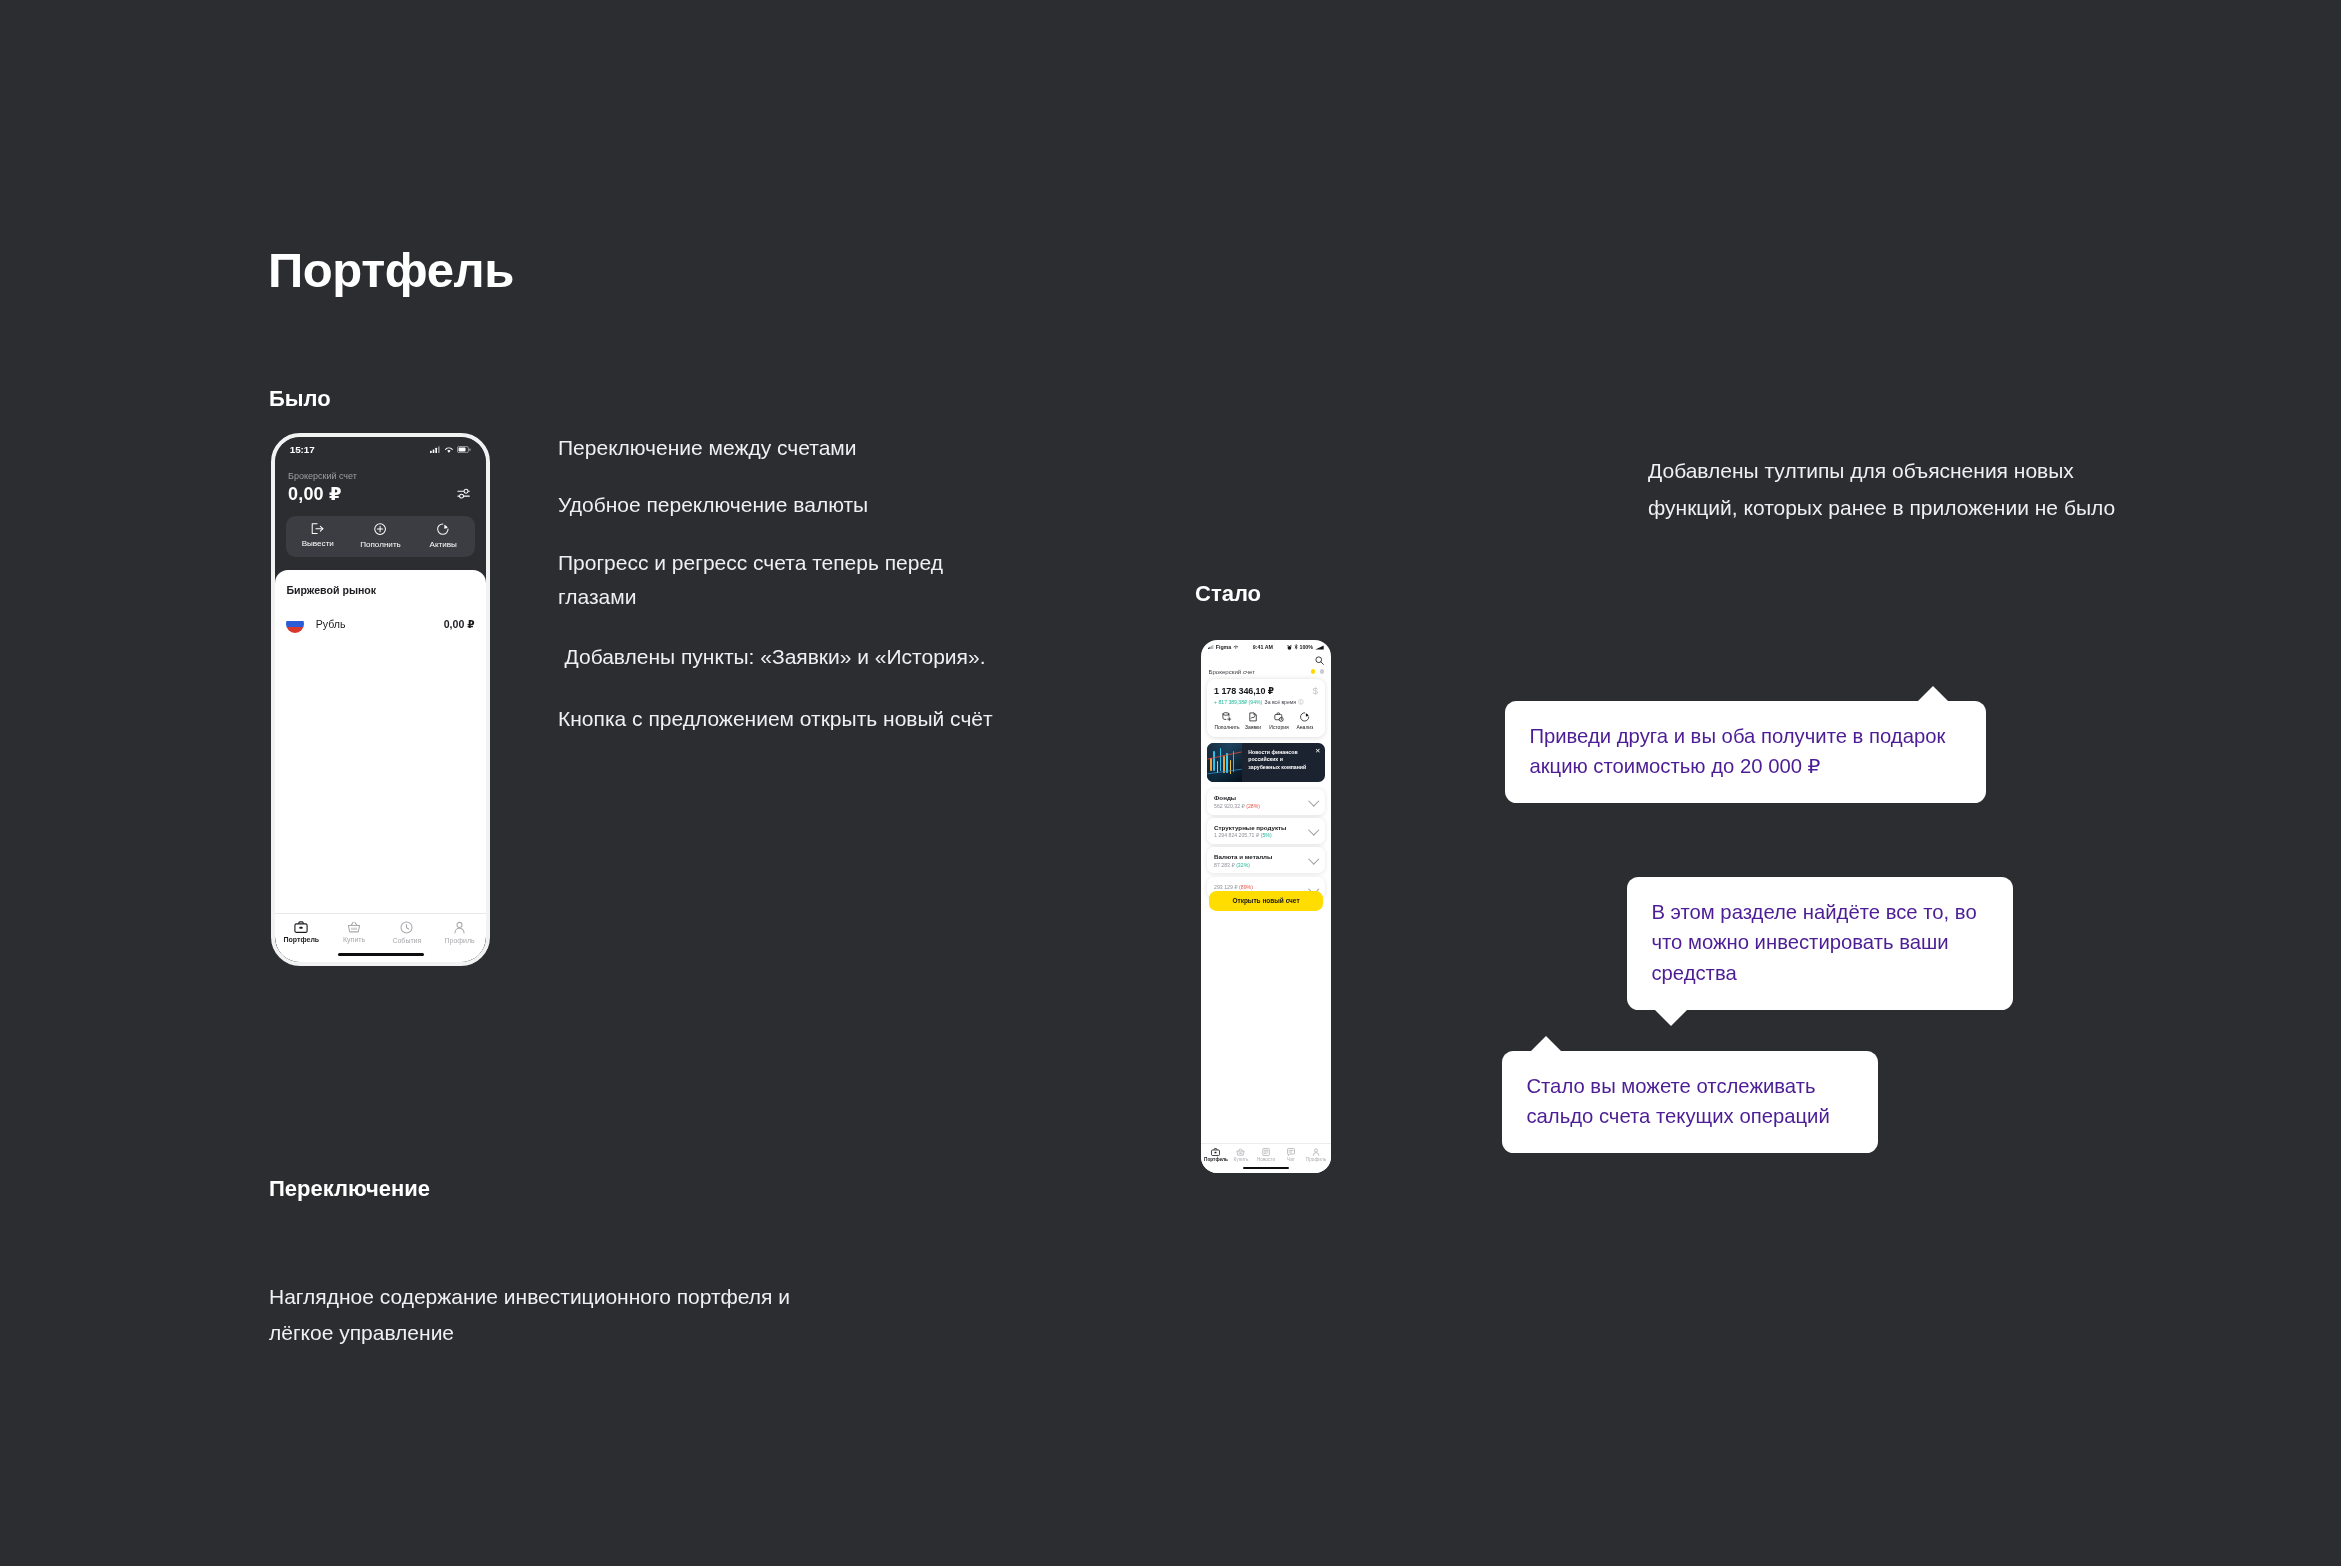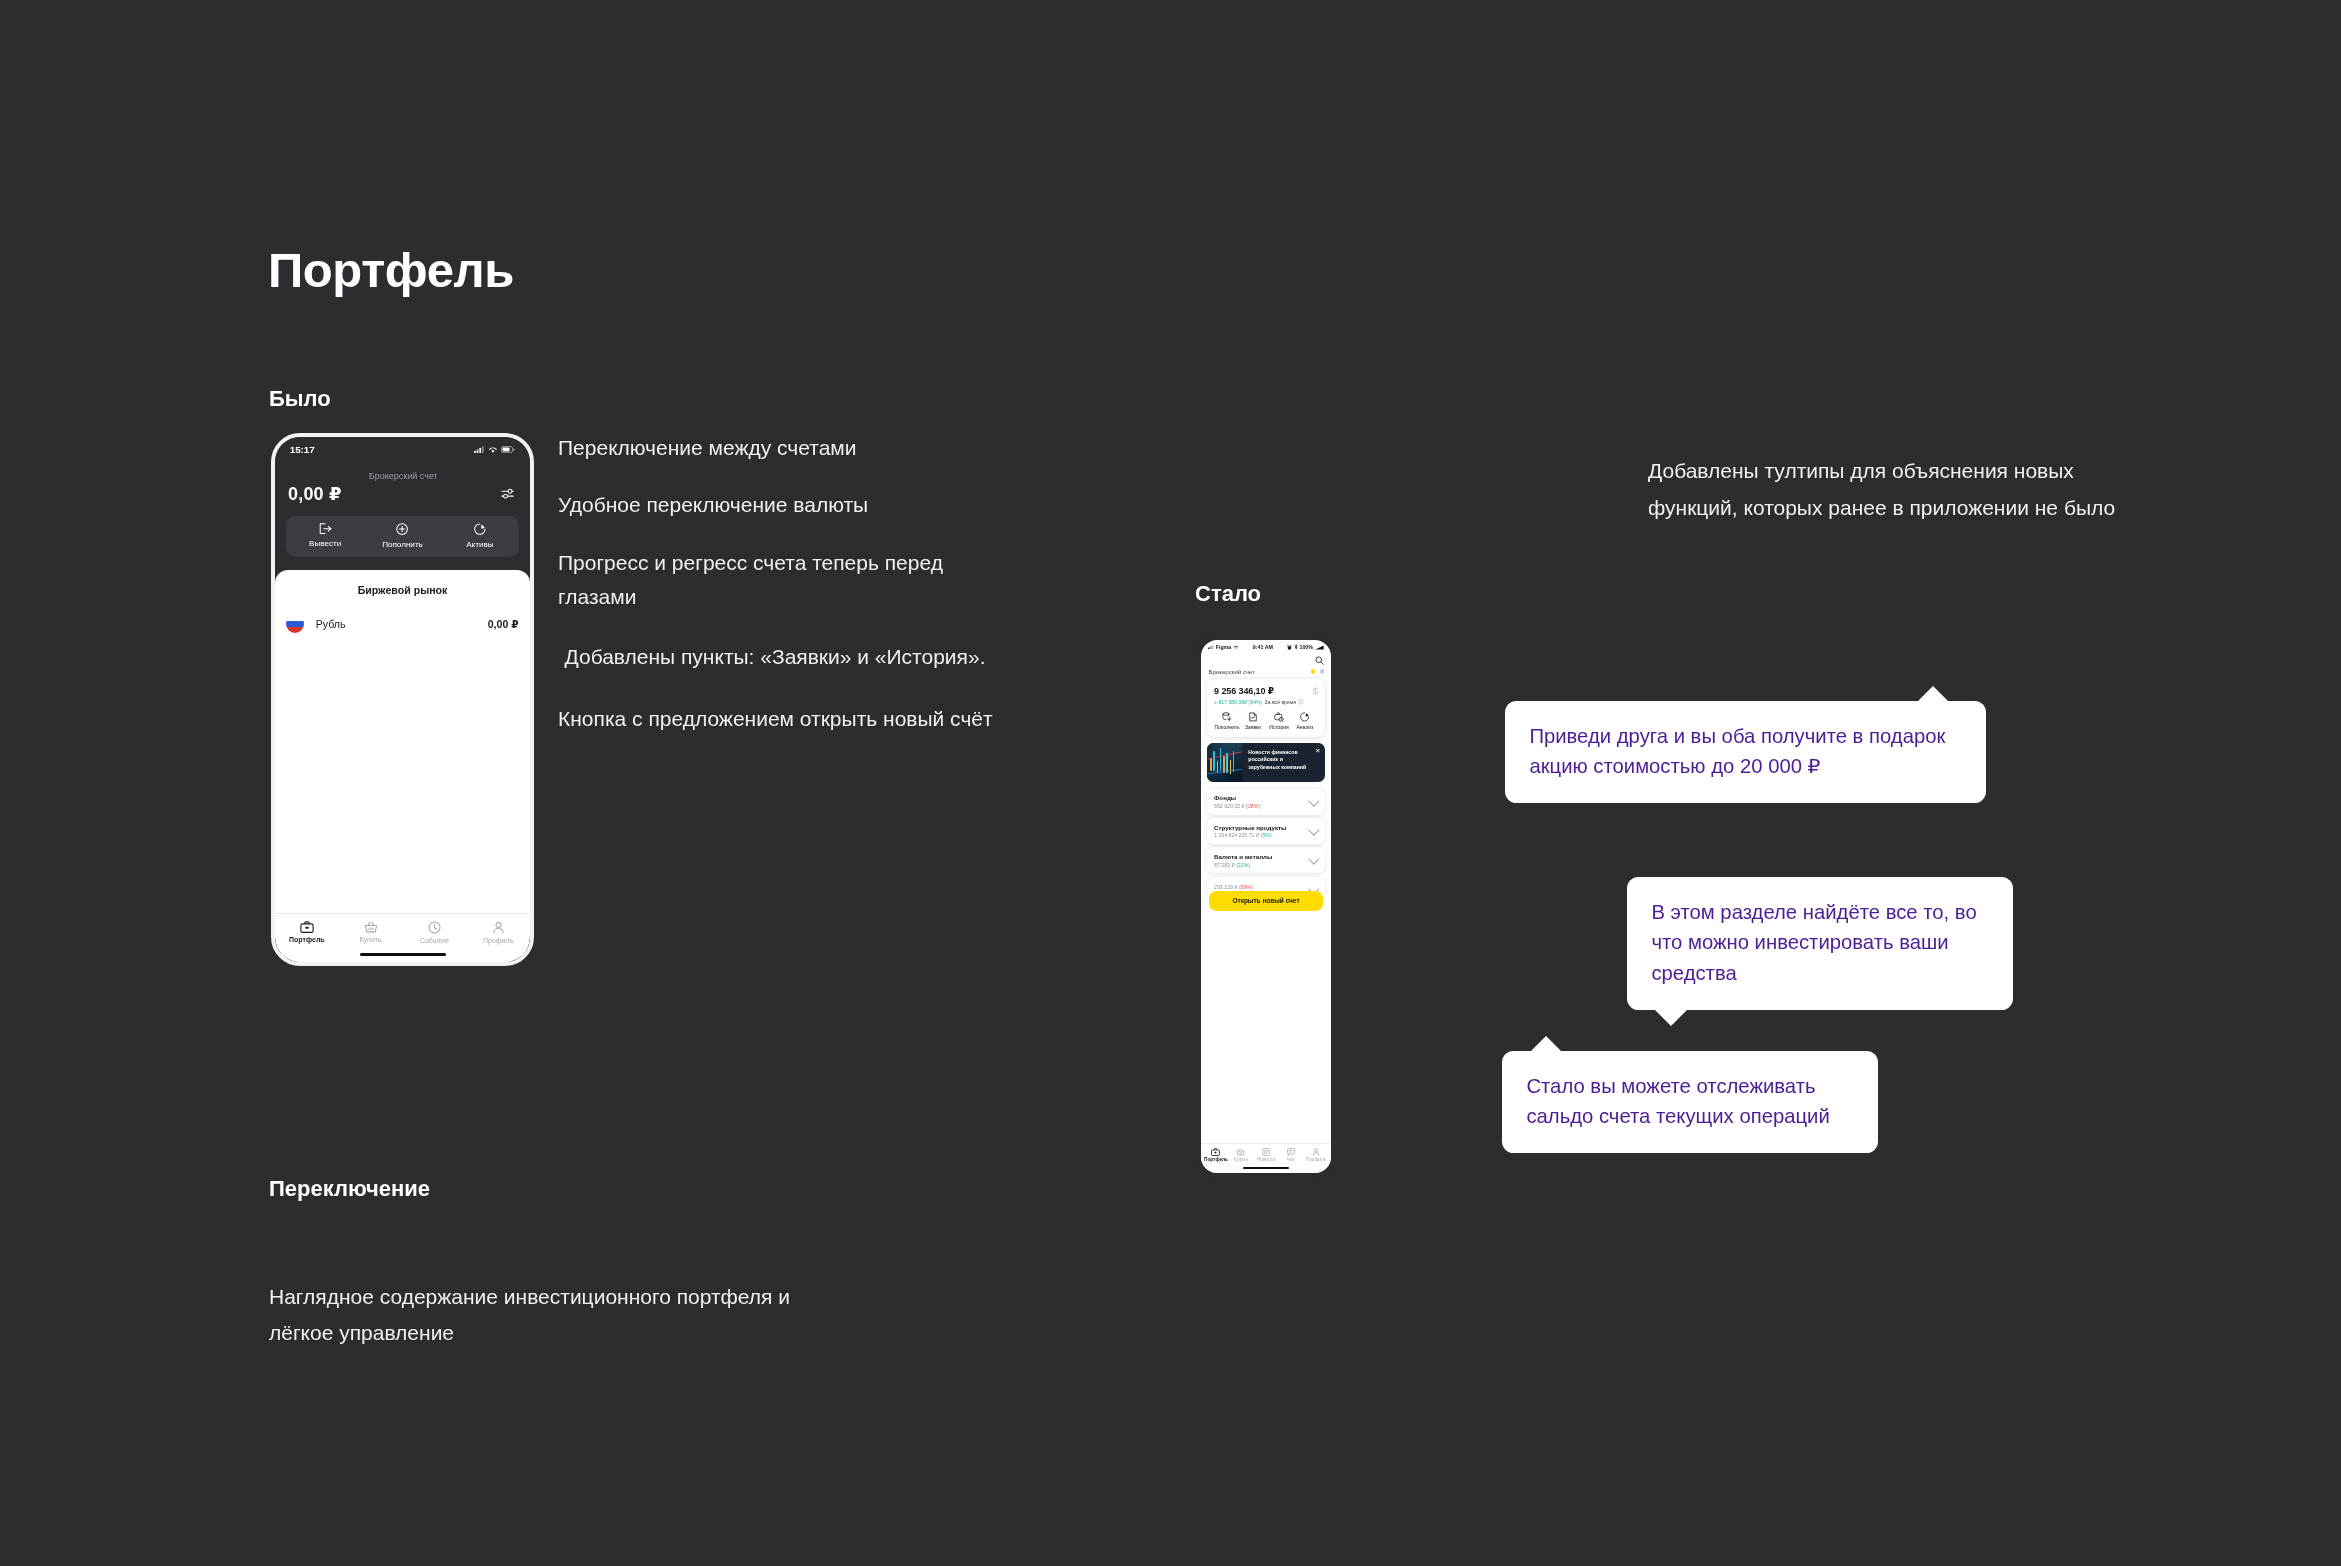--- a/index.html
+++ b/index.html
@@ -129,28 +129,27 @@
     border-left: 16.3px solid transparent;
     border-right: 16.3px solid transparent;
     border-bottom: 16.3px solid #ffffff;
   }
 
   
   .phone1 {
     position: absolute;
     left: 271px;
     top: 433px;
-    width: 263px;
+    width: 219px;
     height: 533px;
     border: 4.1px solid #f2f2f2;
     border-radius: 29px;
     box-sizing: border-box;
     overflow: hidden;
     background: #2b2d31;
-    text-align: center;
   }
   .p1-inner {
     position: absolute;
     inset: 0;
     border-radius: 25px;
     overflow: hidden;
     display: flex;
     flex-direction: column;
   }
   .p1-dark {
@@ -667,21 +666,21 @@
     <div class="p2-acct-row">
       <span class="p2-acct-label">Брокерский счет</span>
       <span class="p2-dots">
         <i class="dot-on"></i>
         <i class="dot-off"></i>
       </span>
     </div>
 
     <div class="p2-card">
       <div class="p2-card-top">
-        <div class="p2-sum">9 256 346,10 ₽</div>
+        <div class="p2-sum">1 178 346,10 ₽</div>
         <div class="p2-cur">$</div>
       </div>
       <div class="p2-delta">
         <span class="up">+ 817 389,38₽ (94%)</span>
         <span class="per">За всё время</span>
         <svg width="5.7" height="5.7" viewBox="0 0 8 8">
           <circle cx="4" cy="4" r="3.4" stroke="#b9bbbf" stroke-width="0.8" fill="none"></circle>
           <line x1="4" y1="3.4" x2="4" y2="6" stroke="#b9bbbf" stroke-width="0.9" stroke-linecap="round"></line>
           <circle cx="4" cy="2.1" r="0.55" fill="#b9bbbf"></circle>
         </svg>

